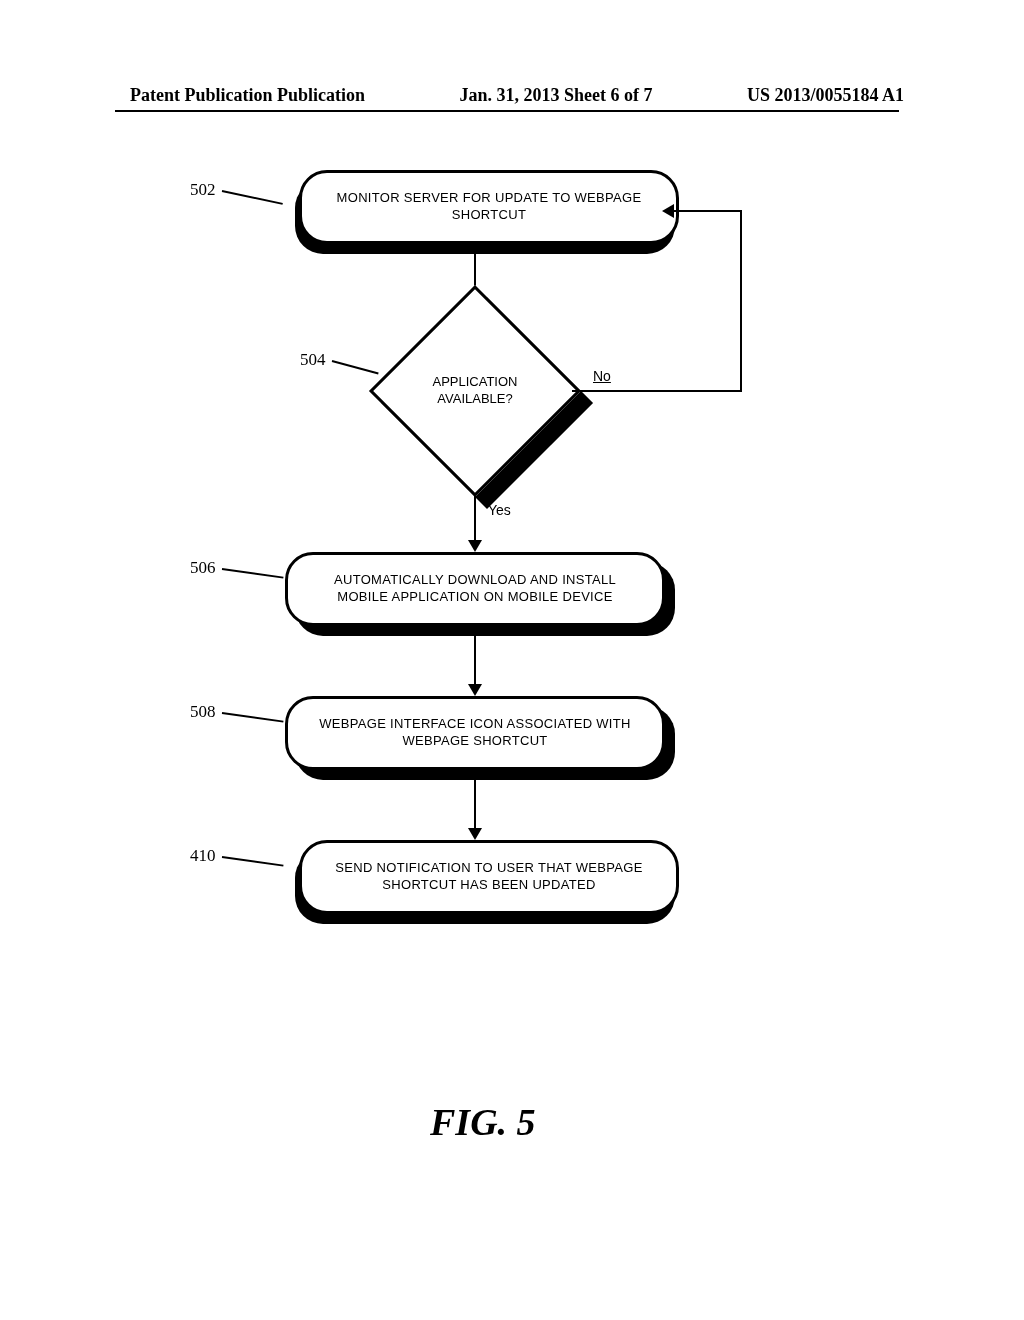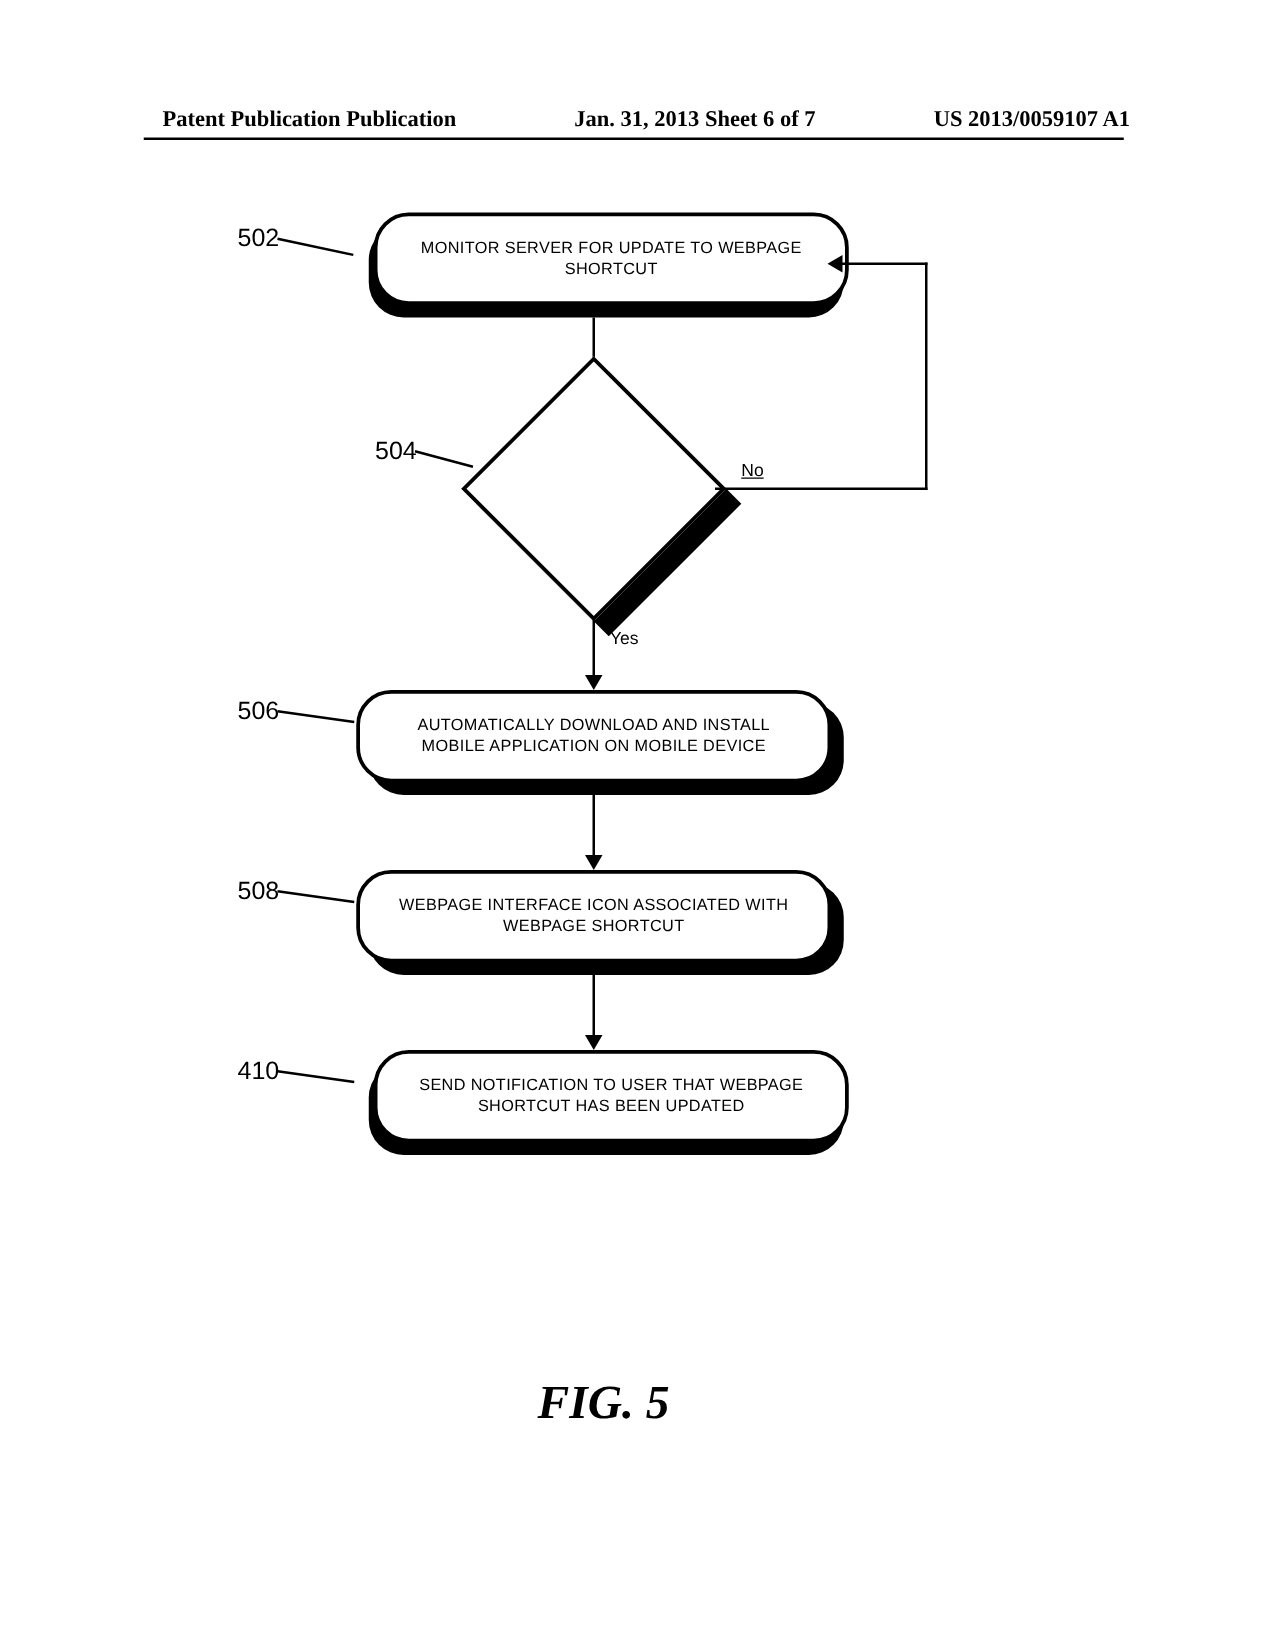--- a/index.html
+++ b/index.html
@@ -55,22 +55,22 @@
     justify-content: center;
     text-align: center;
     font-family: Arial, Helvetica, sans-serif;
     font-size: 13px;
     line-height: 1.3;
     padding: 6px 22px;
     letter-spacing: 0.3px;
   }
   .ref-label {
     position: absolute;
-    font-family: Liberation Sans, sans-serif;
-    font-size: 20px;
+    font-family: Liberation Serif, serif;
+    font-size: 17px;
     text-align: center;
   }
   .ref-line {
     position: absolute;
     height: 2px;
     background: #000;
   }
   .diamond-wrap {
     position: absolute;
     width: 170px;
@@ -136,21 +136,21 @@
     font-weight: bold;
     font-size: 38px;
   }
 </style>
 </head>
 <body>
 
 <div class="page-header">
   <span>Patent Publication Publication</span>
   <span>Jan. 31, 2013  Sheet 6 of 7</span>
-  <span>US 2013/0059107 A1</span>
+  <span>US 2013/0055184 A1</span>
 </div>
 <div class="header-rule"></div>
 
 <div class="flow">
 
   <div class="ref-label" style="left:190px; top:10px;">502</div>
   <div class="ref-line" style="left:222px; top:20px; width:62px; transform:rotate(12deg); transform-origin:left center;"></div>
   <div class="node-wrap" style="left:285px; top:0;padding-left:14px;">
     <div class="shadow-rect" style="left:10px; top:10px; width:380px; height:74px;"></div>
     <div class="step-box">
@@ -159,20 +159,23 @@
   </div>
 
   <div class="arrow-v" style="left:474px; top:84px; height:52px;"></div>
   <div class="arrow-head-down" style="left:468px; top:134px;"></div>
 
   <div class="ref-label" style="left:300px; top:180px;">504</div>
   <div class="ref-line" style="left:332px; top:190px; width:48px; transform:rotate(15deg); transform-origin:left center;"></div>
   <div class="diamond-wrap" style="left:400px; top:146px;">
     <div class="diamond-shadow"></div>
     <div class="diamond"></div>
+    <div class="diamond-text">
+        <span>APPLICATION AVAILABLE?</span>
+      </div>
   </div>
 
   <div class="small-label underline" style="left:593px; top:198px;">No</div>
   <div class="arrow-h" style="left:572px; top:220px; width:170px;"></div>
   <div class="arrow-v" style="left:740px; top:40px; height:182px;"></div>
   <div class="arrow-h" style="left:672px; top:40px; width:70px;"></div>
   <div style="position:absolute; left:662px; top:34px; width:0;height:0;border-top:7px solid transparent;border-bottom:7px solid transparent;border-right:12px solid #000;"></div>
 
   <div class="small-label" style="left:488px; top:332px;">Yes</div>
   <div class="arrow-v" style="left:474px; top:326px; height:46px;"></div>

